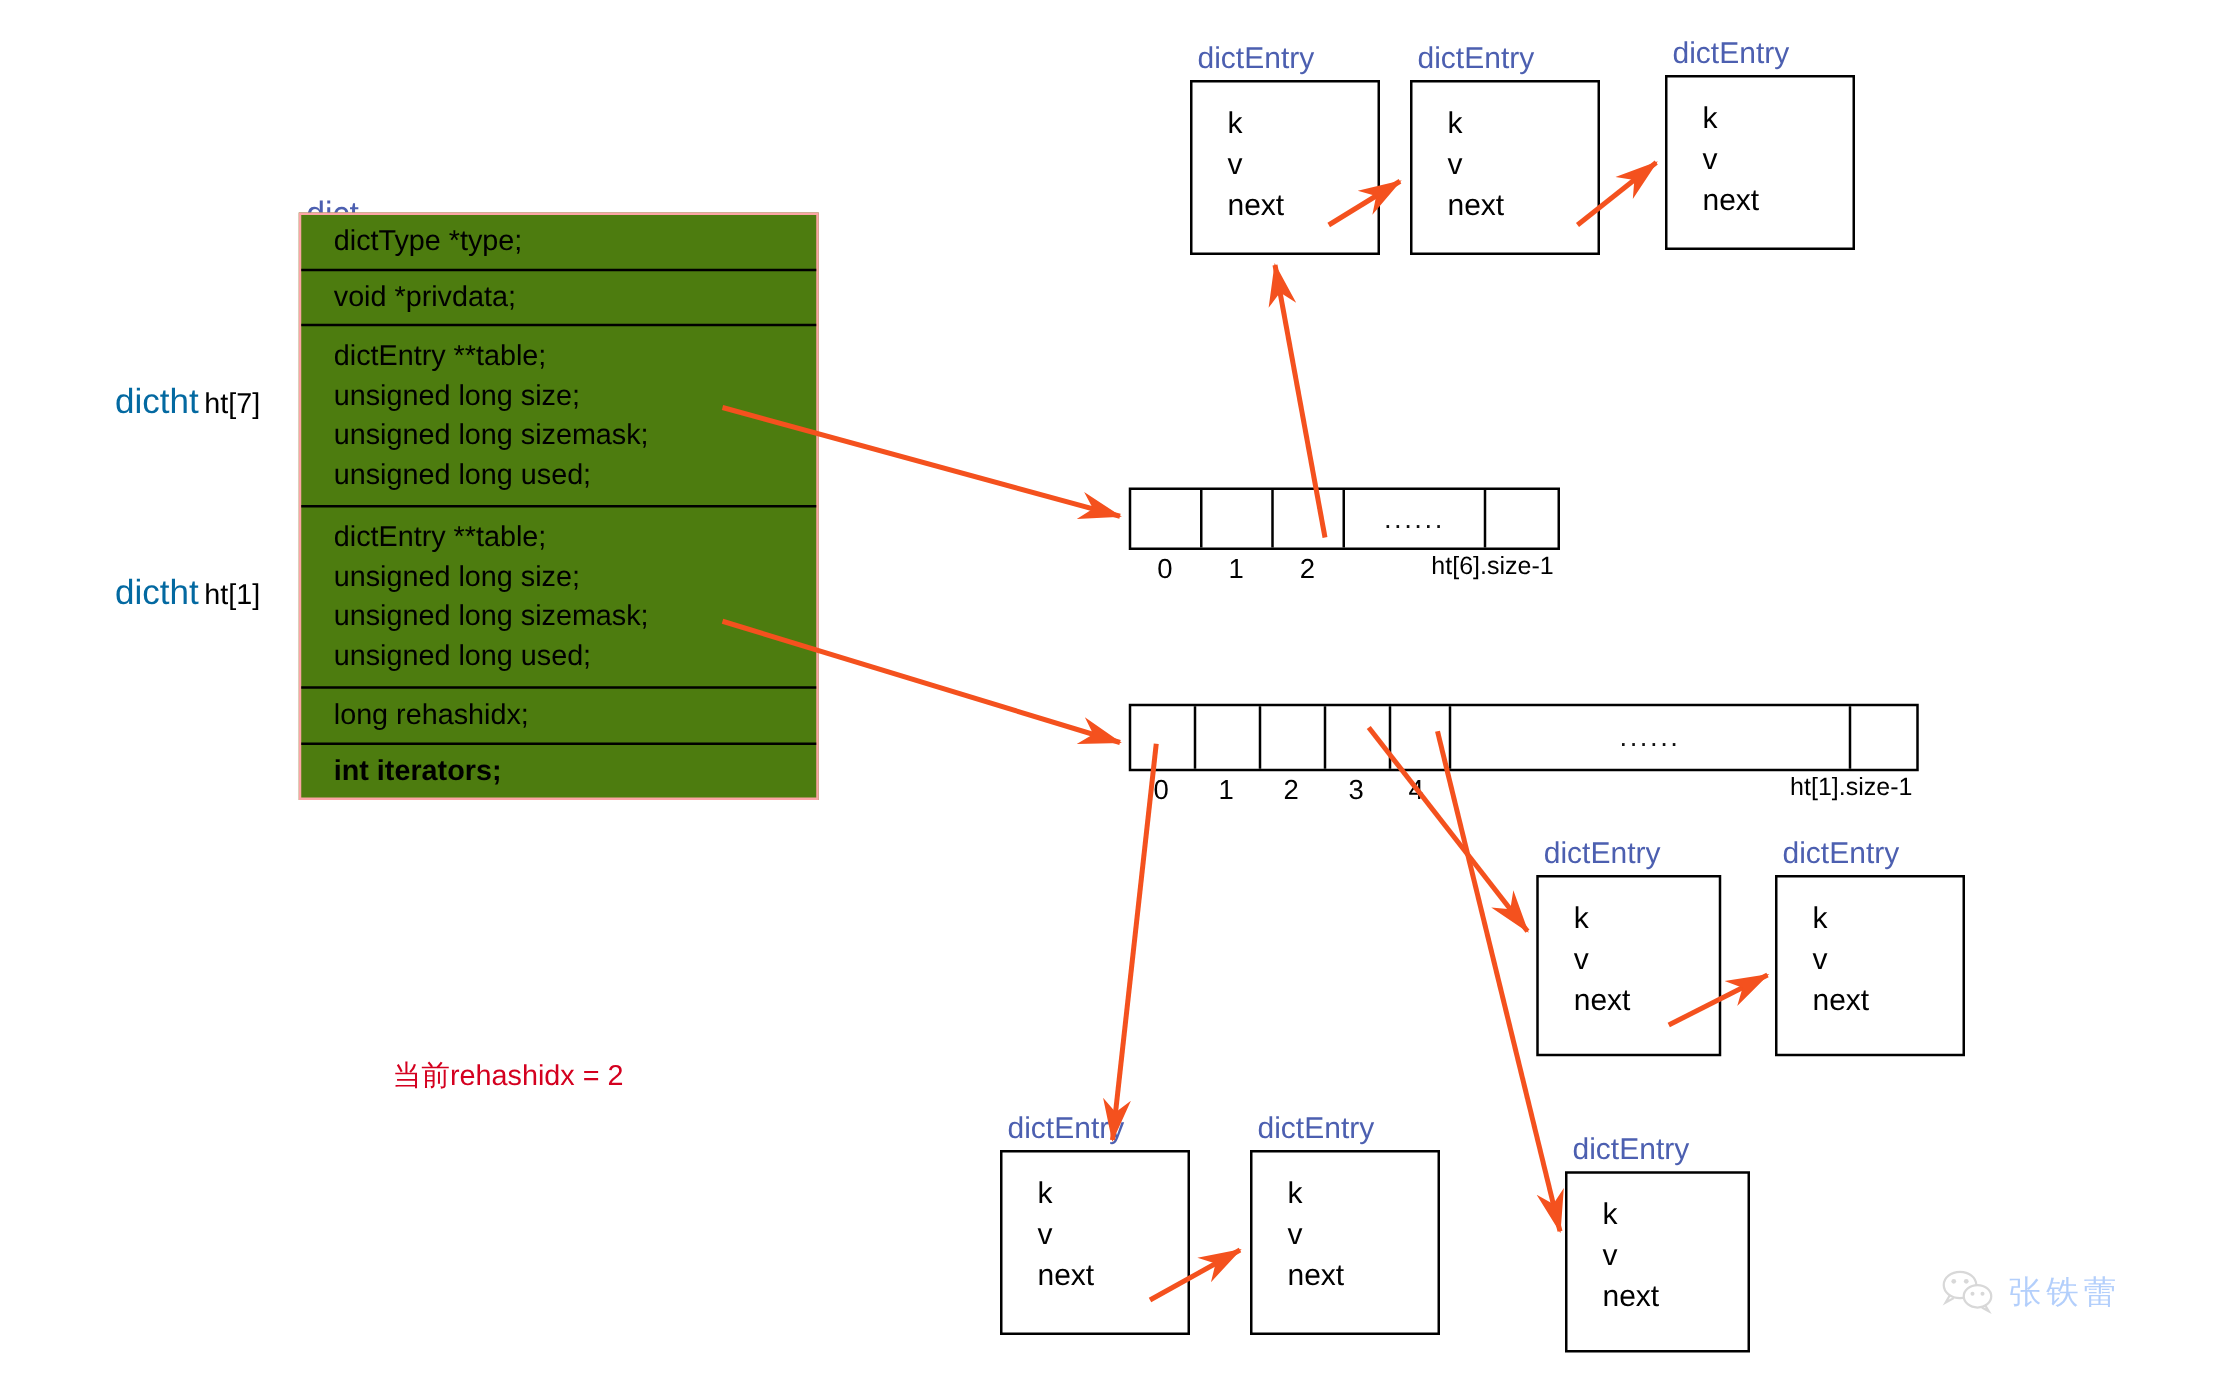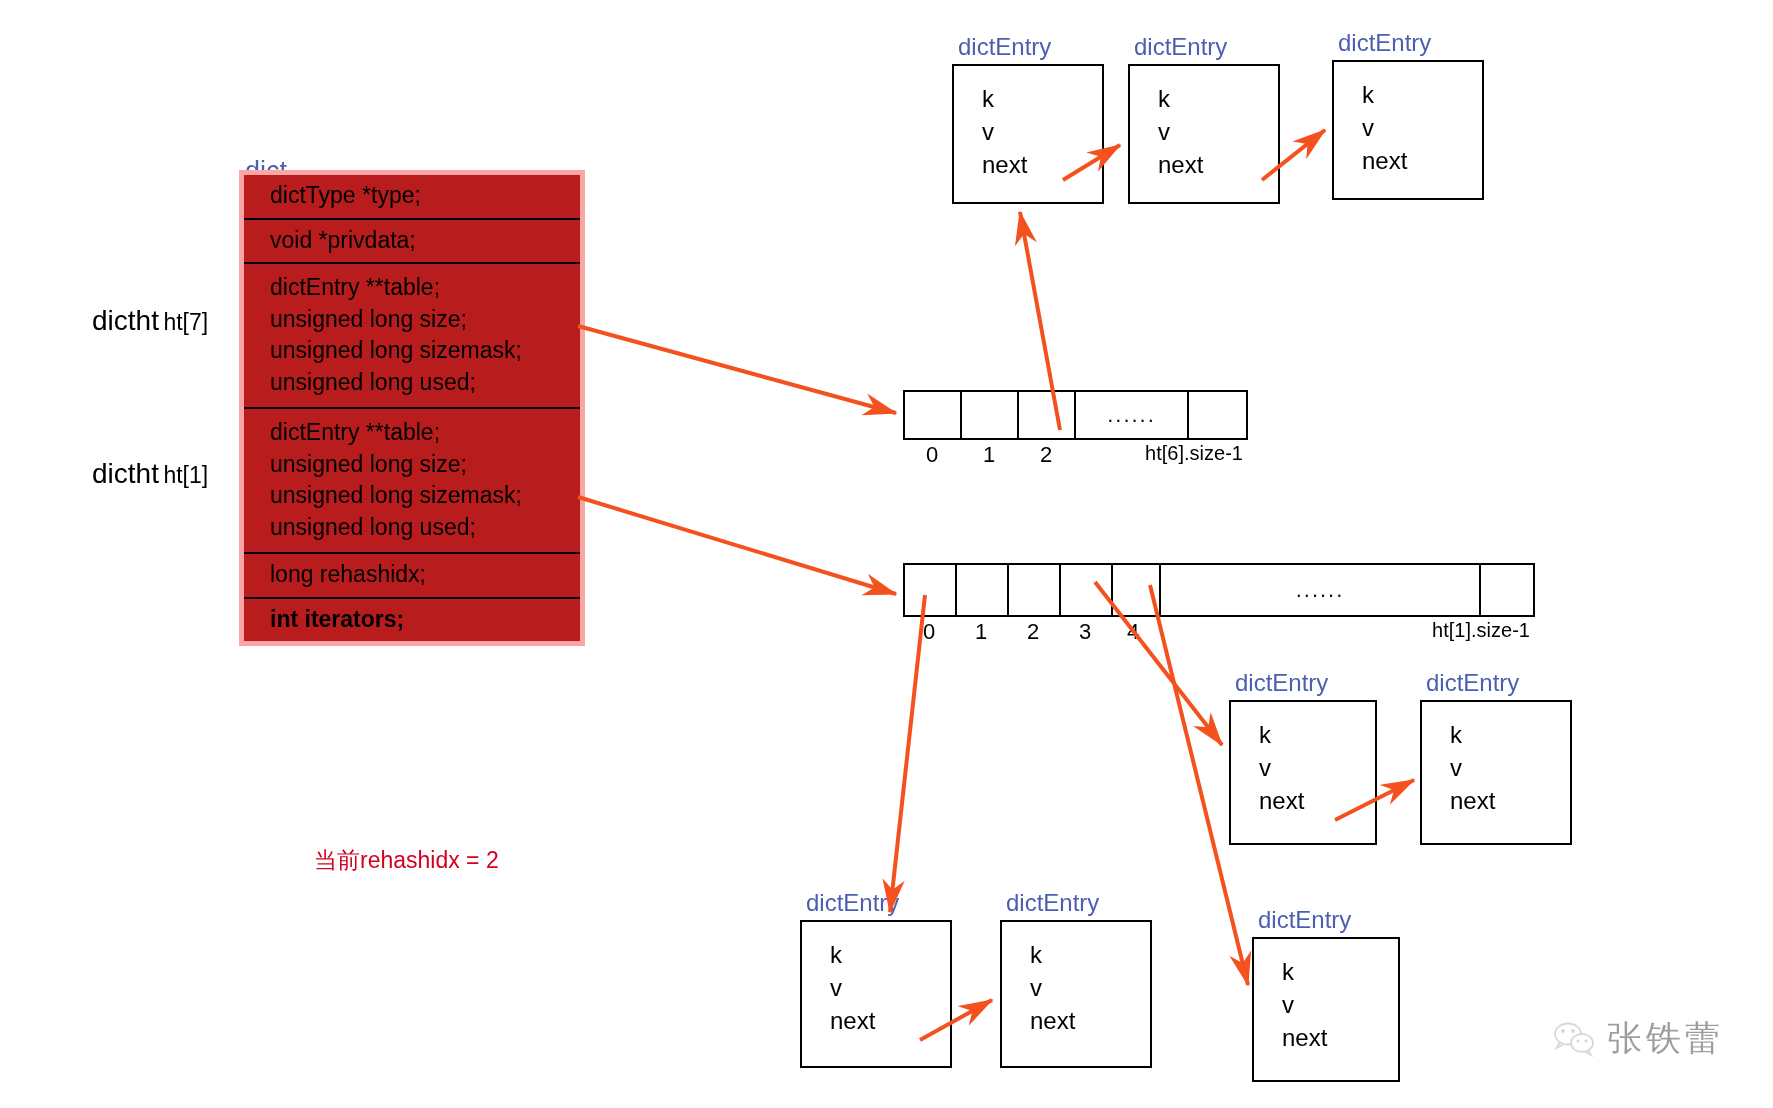--- a/index.html
+++ b/index.html
@@ -23,35 +23,35 @@
     font-size:27px;
     line-height:1;
     white-space:nowrap;
     margin-top:36px;
   }
   .dictht-row{
     white-space:nowrap;
     line-height:1;
   }
   .dictht-row .blue{
-    color:#000000;
+    color:#0369a1;
     font-size:28px;
   }
   .dictht-row .blk{
     color:#000000;
     font-size:23px;
   }
 
   
   #dict-struct{
     left:239px; top:170px;
-    width:346px;
-    border:5px solid #fca5a5;
-    box-sizing:border-box;
-    background:#b91c1c;
+    width:416px;
+    border:2px solid #fca5a5;
+    box-sizing:border-box;
+    background:#4d7c0f;
   }
   #dict-struct .srow{
     border-bottom:2px solid #000;
     box-sizing:border-box;
     padding:5px 0 6px 26px;
     font-size:23px;
     color:#000;
     line-height:1.37;
   }
   #dict-struct .srow:last-child{border-bottom:none;font-weight:bold;}
@@ -146,22 +146,22 @@
 
   
   #watermark{
     left:1552px; top:1015px;
     display:flex;
     align-items:center;
     gap:11px;
     opacity:.38;
   }
   #watermark .wm-text{
-    font-size:35px;
-    color:#000000;
+    font-size:26px;
+    color:#3b82f6;
     letter-spacing:4px;
     white-space:nowrap;
   }
 </style>
 </head>
 <body>
 
 <div id="stage">
 
   <div class="abs typelabel" style="left:245px; top:122px;">dict</div>

